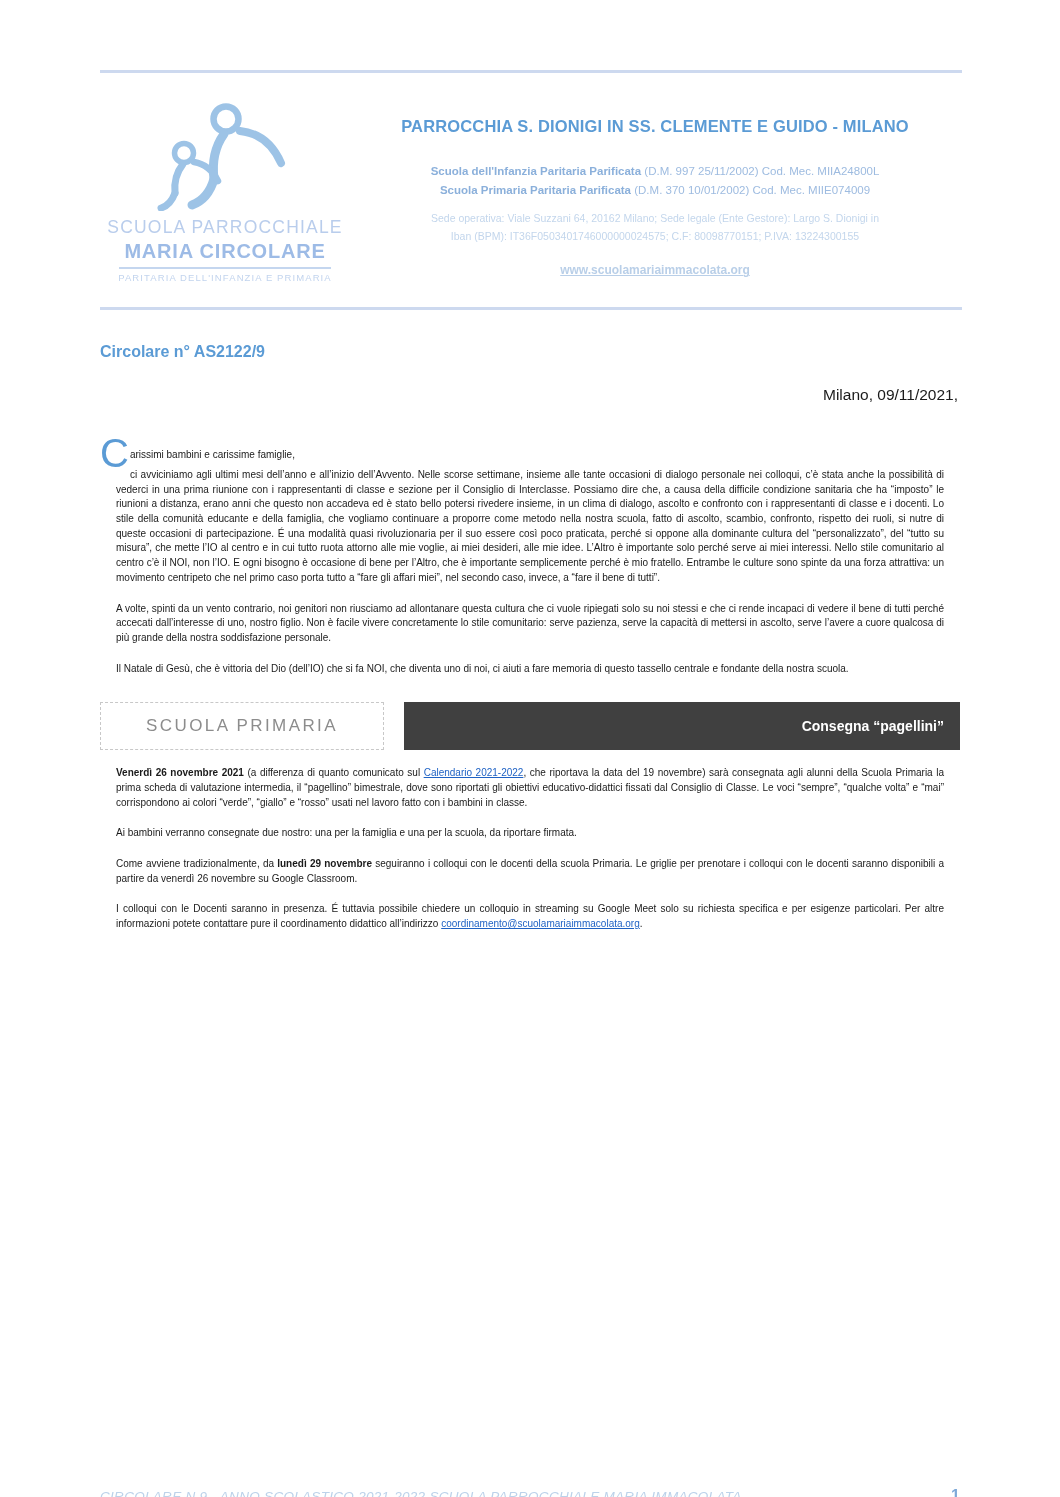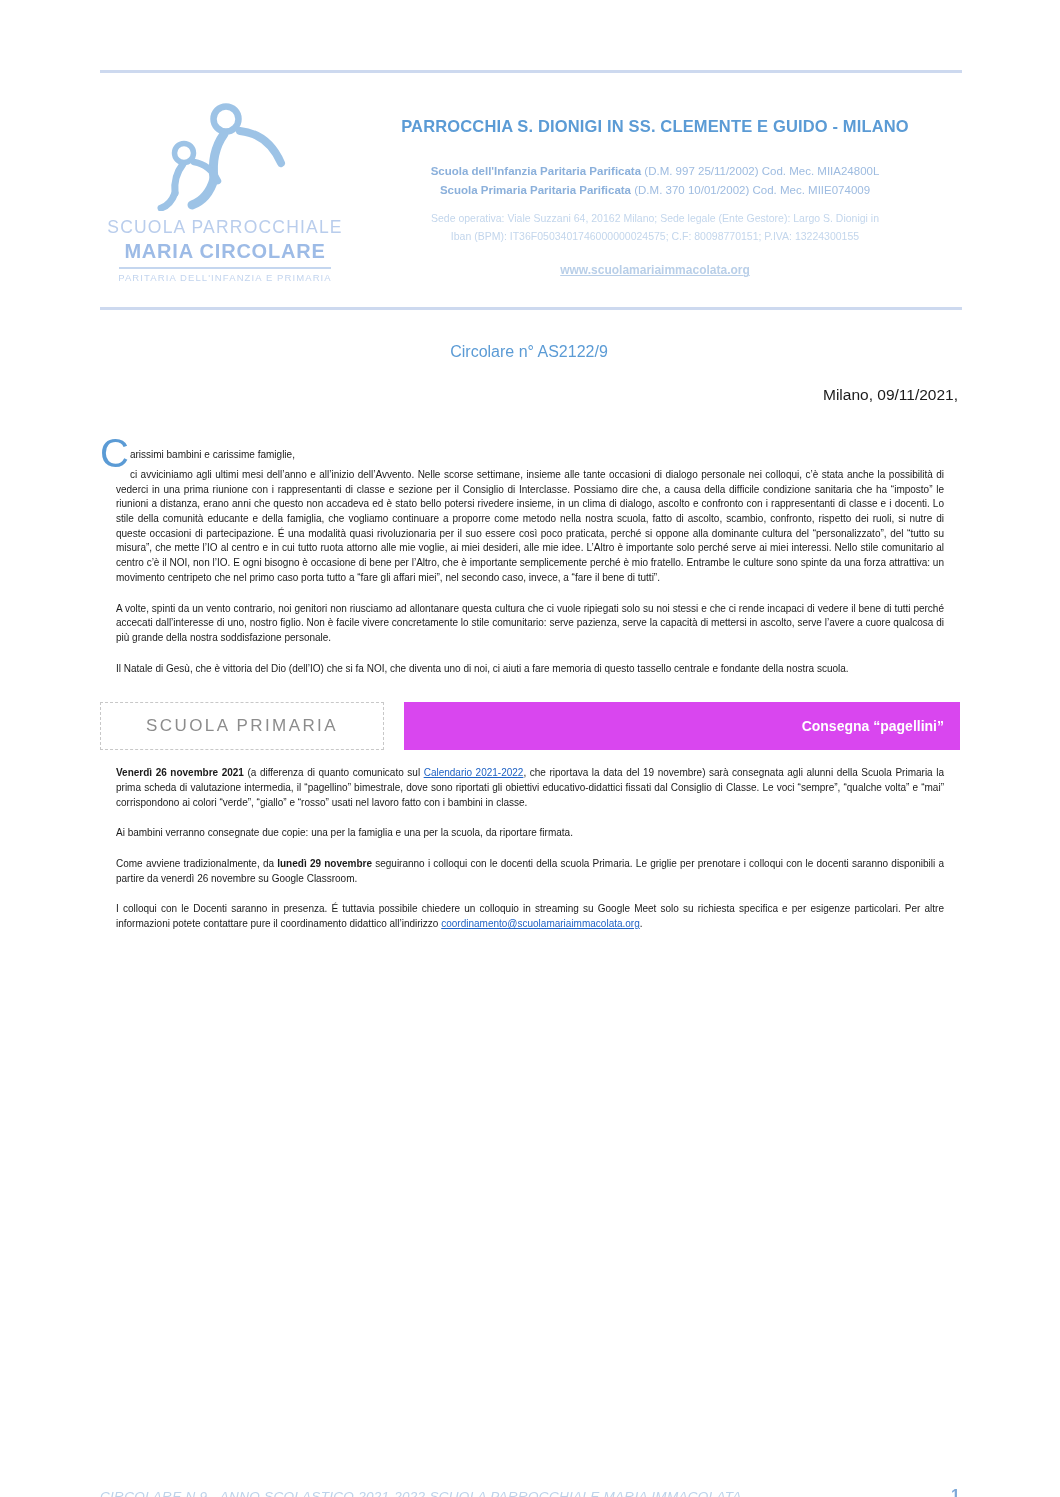--- a/index.html
+++ b/index.html
@@ -117,23 +117,23 @@
   
   .mid-rule {
     height: 3px;
     background: #cdd9ef;
     width: 862px;
     margin-top: 24px;
   }
 
   
   .circ-no {
-    text-align: center;
+    text-align: left;
     color: #5b9bd5;
-    font-weight: normal;
+    font-weight: bold;
     font-size: 16px;
     margin-top: 33px;
     padding-right: 2px;
   }
   .circ-date {
     text-align: right;
     font-size: 15.5px;
     margin-top: 25px;
     padding-right: 2px;
     color: #1a1a1a;
@@ -188,21 +188,21 @@
   }
   .banner-left-label {
     font-size: 17px;
     letter-spacing: 2.4px;
     color: #8c8c8c;
     font-weight: normal;
   }
   .banner-gap { flex: 0 0 20px; }
   .banner-right {
     flex: 1;
-    background: #d946ef;
+    background: #404040;
     display: flex;
     align-items: center;
     justify-content: flex-end;
     padding-right: 16px;
   }
   .banner-right-label {
     color: #ffffff;
     font-weight: bold;
     font-size: 14px;
   }
@@ -307,21 +307,21 @@
       <span class="banner-left-label">SCUOLA PRIMARIA</span>
     </div>
     <div class="banner-gap"></div>
     <div class="banner-right">
       <span class="banner-right-label">Consegna “pagellini”</span>
     </div>
   </div>
 
   <p class="body sec2"><b>Venerdì 26 novembre 2021</b><span> (a differenza di quanto comunicato sul </span><a class="doclink" href="#">Calendario 2021-2022</a><span>, che riportava la data del 19 novembre) sarà consegnata agli alunni della Scuola Primaria la prima scheda di valutazione intermedia, il “pagellino” bimestrale, dove sono riportati gli obiettivi educativo-didattici fissati dal Consiglio di Classe. Le voci “sempre”, “qualche volta” e “mai” corrispondono ai colori “verde”, “giallo” e “rosso” usati nel lavoro fatto con i bambini in classe.</span></p>
 
-  <p class="body next">Ai bambini verranno consegnate due copie: una per la famiglia e una per la scuola, da riportare firmata.</p>
+  <p class="body next">Ai bambini verranno consegnate due nostro: una per la famiglia e una per la scuola, da riportare firmata.</p>
 
   <p class="body next"><span>Come avviene tradizionalmente, da </span><b>lunedì 29 novembre</b><span> seguiranno i colloqui con le docenti della scuola Primaria. Le griglie per prenotare i colloqui con le docenti saranno disponibili a partire da venerdì 26 novembre su Google Classroom.</span></p>
 
   <p class="body next"><span>I colloqui con le Docenti saranno in presenza. É tuttavia possibile chiedere un colloquio in streaming su Google Meet solo su richiesta specifica e per esigenze particolari. Per altre informazioni potete contattare pure il coordinamento didattico all’indirizzo </span><a class="doclink" href="#">coordinamento@scuolamariaimmacolata.org</a><span>.</span></p>
 
   <div class="footer">
     <div class="footer-text">CIRCOLARE N.9 - ANNO SCOLASTICO 2021-2022 SCUOLA PARROCCHIALE MARIA IMMACOLATA</div>
     <div class="footer-page">1</div>
   </div>
 

